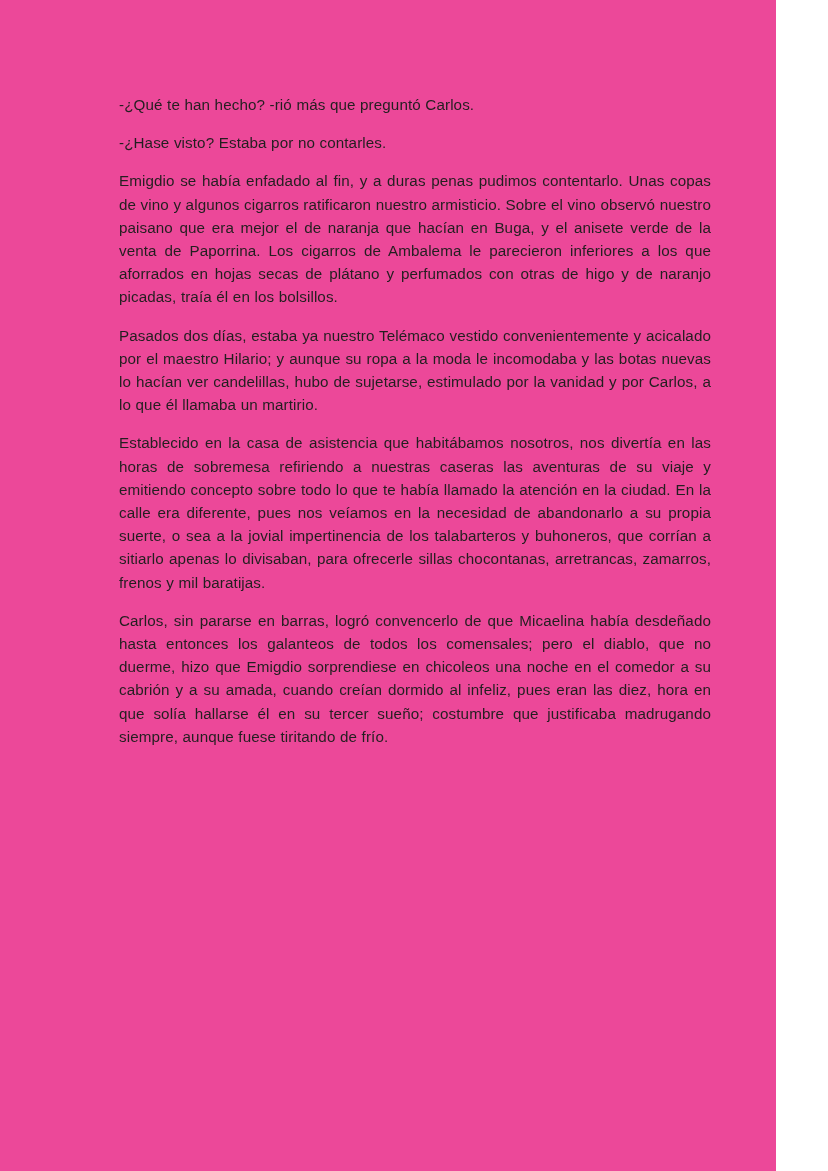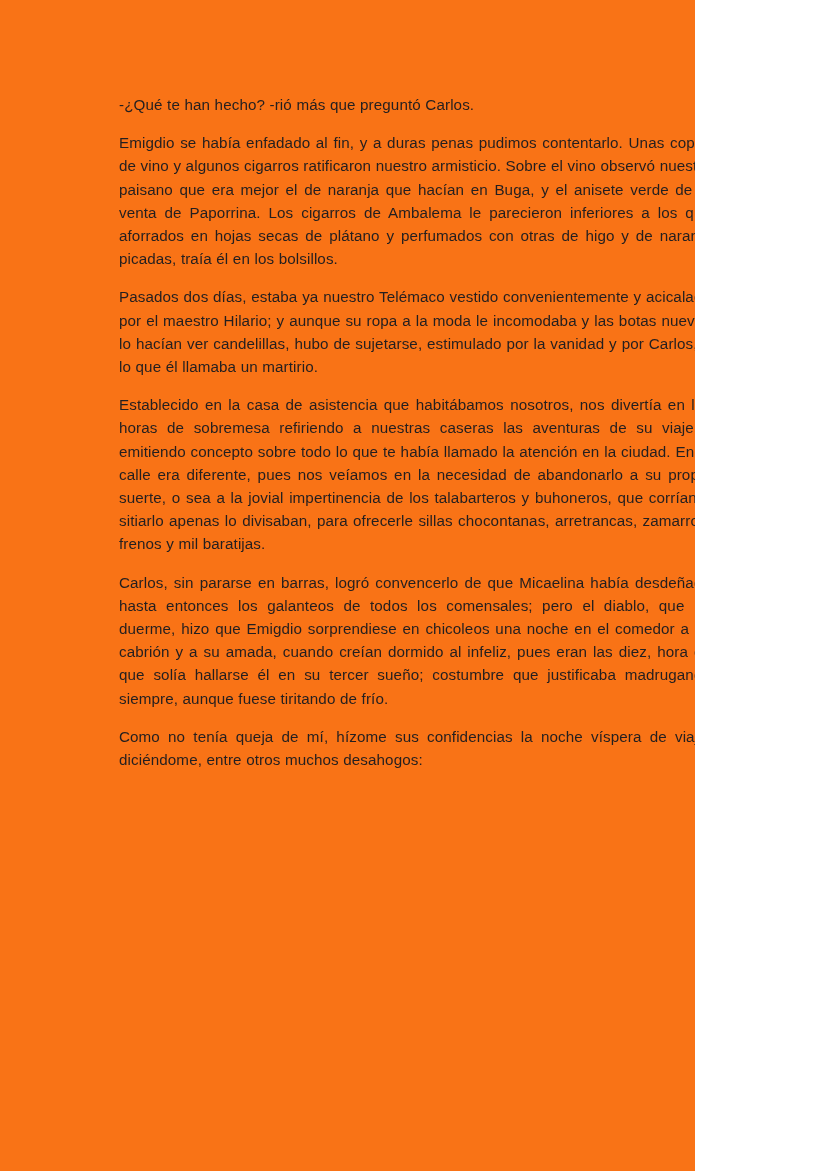--- a/index.html
+++ b/index.html
@@ -3,23 +3,23 @@
 <meta charset="utf-8">
 <title>Document Page</title>
 <style>
   html, body {
     margin: 0;
     padding: 0;
     background: #ffffff;
   }
   .page {
     position: relative;
-    width: 695px;
+    width: 776px;
     height: 1171px;
-    background: #f97316;
+    background: #ec4899;
     box-sizing: border-box;
     overflow: hidden;
     font-family: "Liberation Sans", "DejaVu Sans", sans-serif;
     padding-left: 6px;
   }
   .text-column {
     position: absolute;
     left: 119px;
     top: 93px;
     width: 592px;
@@ -44,20 +44,20 @@
     margin-bottom: 0;
   }
 </style>
 </head>
 <body>
 
 <div class="page">
   <div class="text-column">
 
     <p class="para no-justify">-¿Qué te han hecho? -rió más que preguntó Carlos.</p>
+    <p class="para no-justify">-¿Hase visto? Estaba por no contarles.</p>
     <p class="para">Emigdio se había enfadado al fin, y a duras penas pudimos contentarlo. Unas copas de vino y algunos cigarros ratificaron nuestro armisticio. Sobre el vino observó nuestro paisano que era mejor el de naranja que hacían en Buga, y el anisete verde de la venta de Paporrina. Los cigarros de Ambalema le parecieron inferiores a los que aforrados en hojas secas de plátano y perfumados con otras de higo y de naranjo picadas, traía él en los bolsillos.</p>
     <p class="para">Pasados dos días, estaba ya nuestro Telémaco vestido convenientemente y acicalado por el maestro Hilario; y aunque su ropa a la moda le incomodaba y las botas nuevas lo hacían ver candelillas, hubo de sujetarse, estimulado por la vanidad y por Carlos, a lo que él llamaba un martirio.</p>
     <p class="para">Establecido en la casa de asistencia que habitábamos nosotros, nos divertía en las horas de sobremesa refiriendo a nuestras caseras las aventuras de su viaje y emitiendo concepto sobre todo lo que te había llamado la atención en la ciudad. En la calle era diferente, pues nos veíamos en la necesidad de abandonarlo a su propia suerte, o sea a la jovial impertinencia de los talabarteros y buhoneros, que corrían a sitiarlo apenas lo divisaban, para ofrecerle sillas chocontanas, arretrancas, zamarros, frenos y mil baratijas.</p>
     <p class="para">Carlos, sin pararse en barras, logró convencerlo de que Micaelina había desdeñado hasta entonces los galanteos de todos los comensales; pero el diablo, que no duerme, hizo que Emigdio sorprendiese en chicoleos una noche en el comedor a su cabrión y a su amada, cuando creían dormido al infeliz, pues eran las diez, hora en que solía hallarse él en su tercer sueño; costumbre que justificaba madrugando siempre, aunque fuese tiritando de frío.</p>
-    <p class="para">Como no tenía queja de mí, hízome sus confidencias la noche víspera de viaje, diciéndome, entre otros muchos desahogos:</p>
 
   </div>
 </div>
 
 </body></html>

